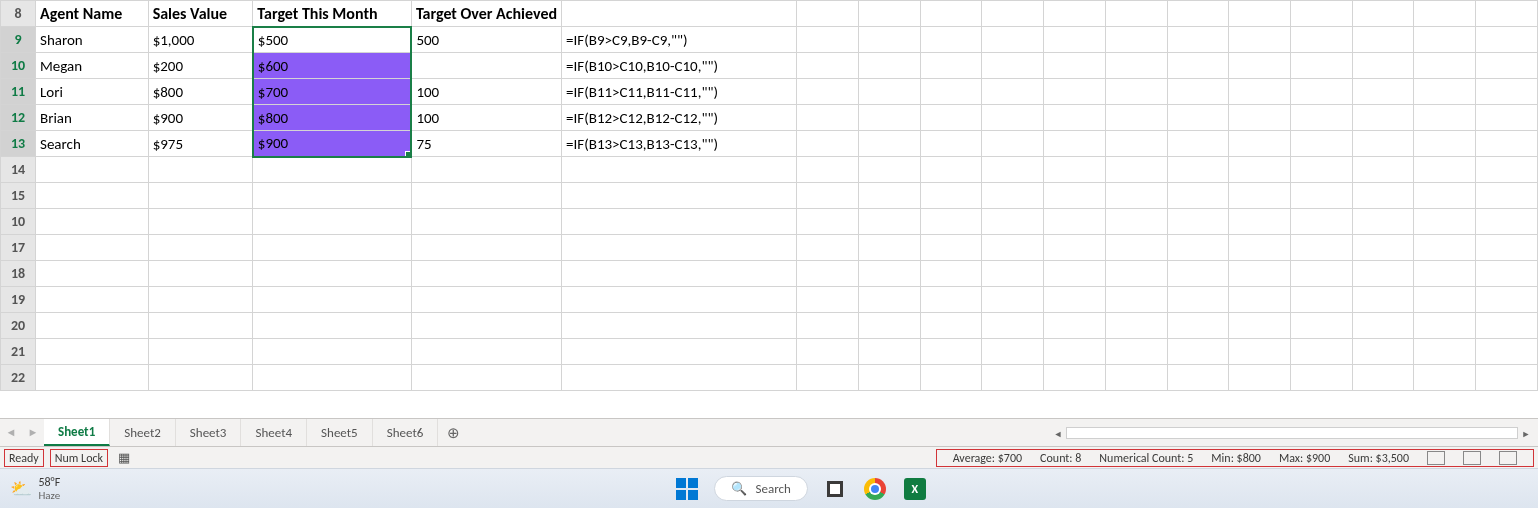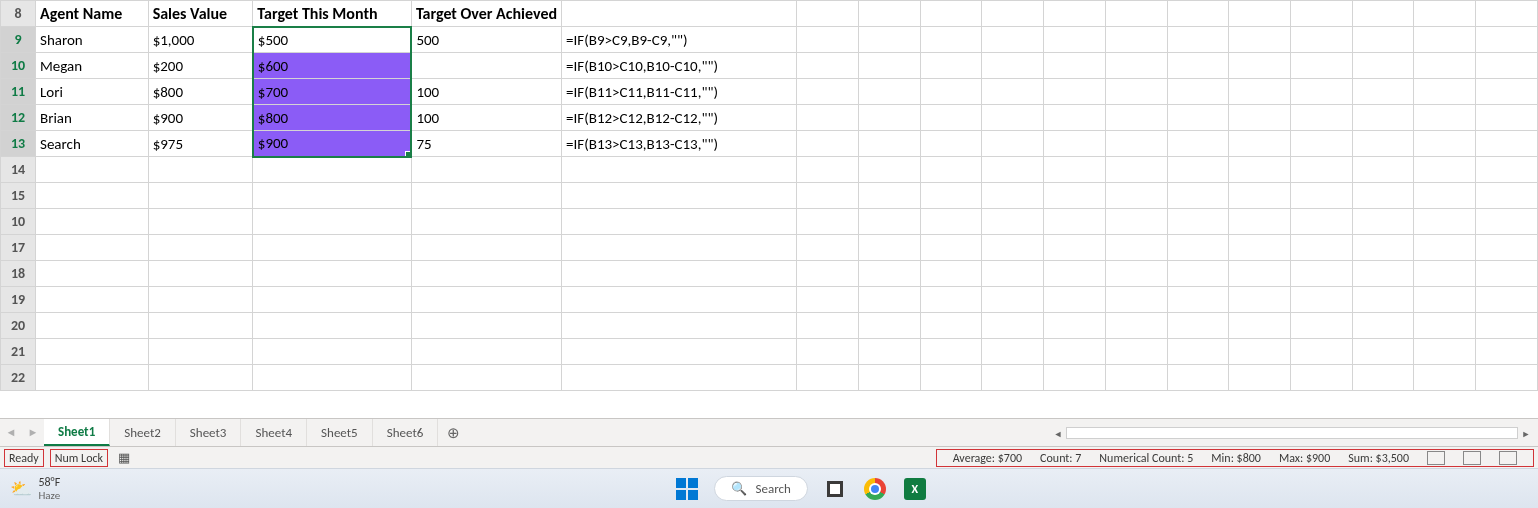--- a/index.html
+++ b/index.html
@@ -409,21 +409,21 @@
     <div class="hscroll-arrow" style="right:0">►</div>
   </div>
 </div>
 
 <div class="statusbar">
   <span class="stat-box">Ready</span>
   <span class="stat-box">Num Lock</span>
   <span class="stat-icon">▦</span>
   <div class="stat-right">
     <span>Average: $700</span>
-    <span>Count: 7</span>
+    <span>Count: 8</span>
     <span>Numerical Count: 5</span>
     <span>Min: $800</span>
     <span>Max: $900</span>
     <span>Sum: $3,500</span>
     <span class="viewbtn"></span>
     <span class="viewbtn"></span>
     <span class="viewbtn"></span>
   </div>
 </div>
 

